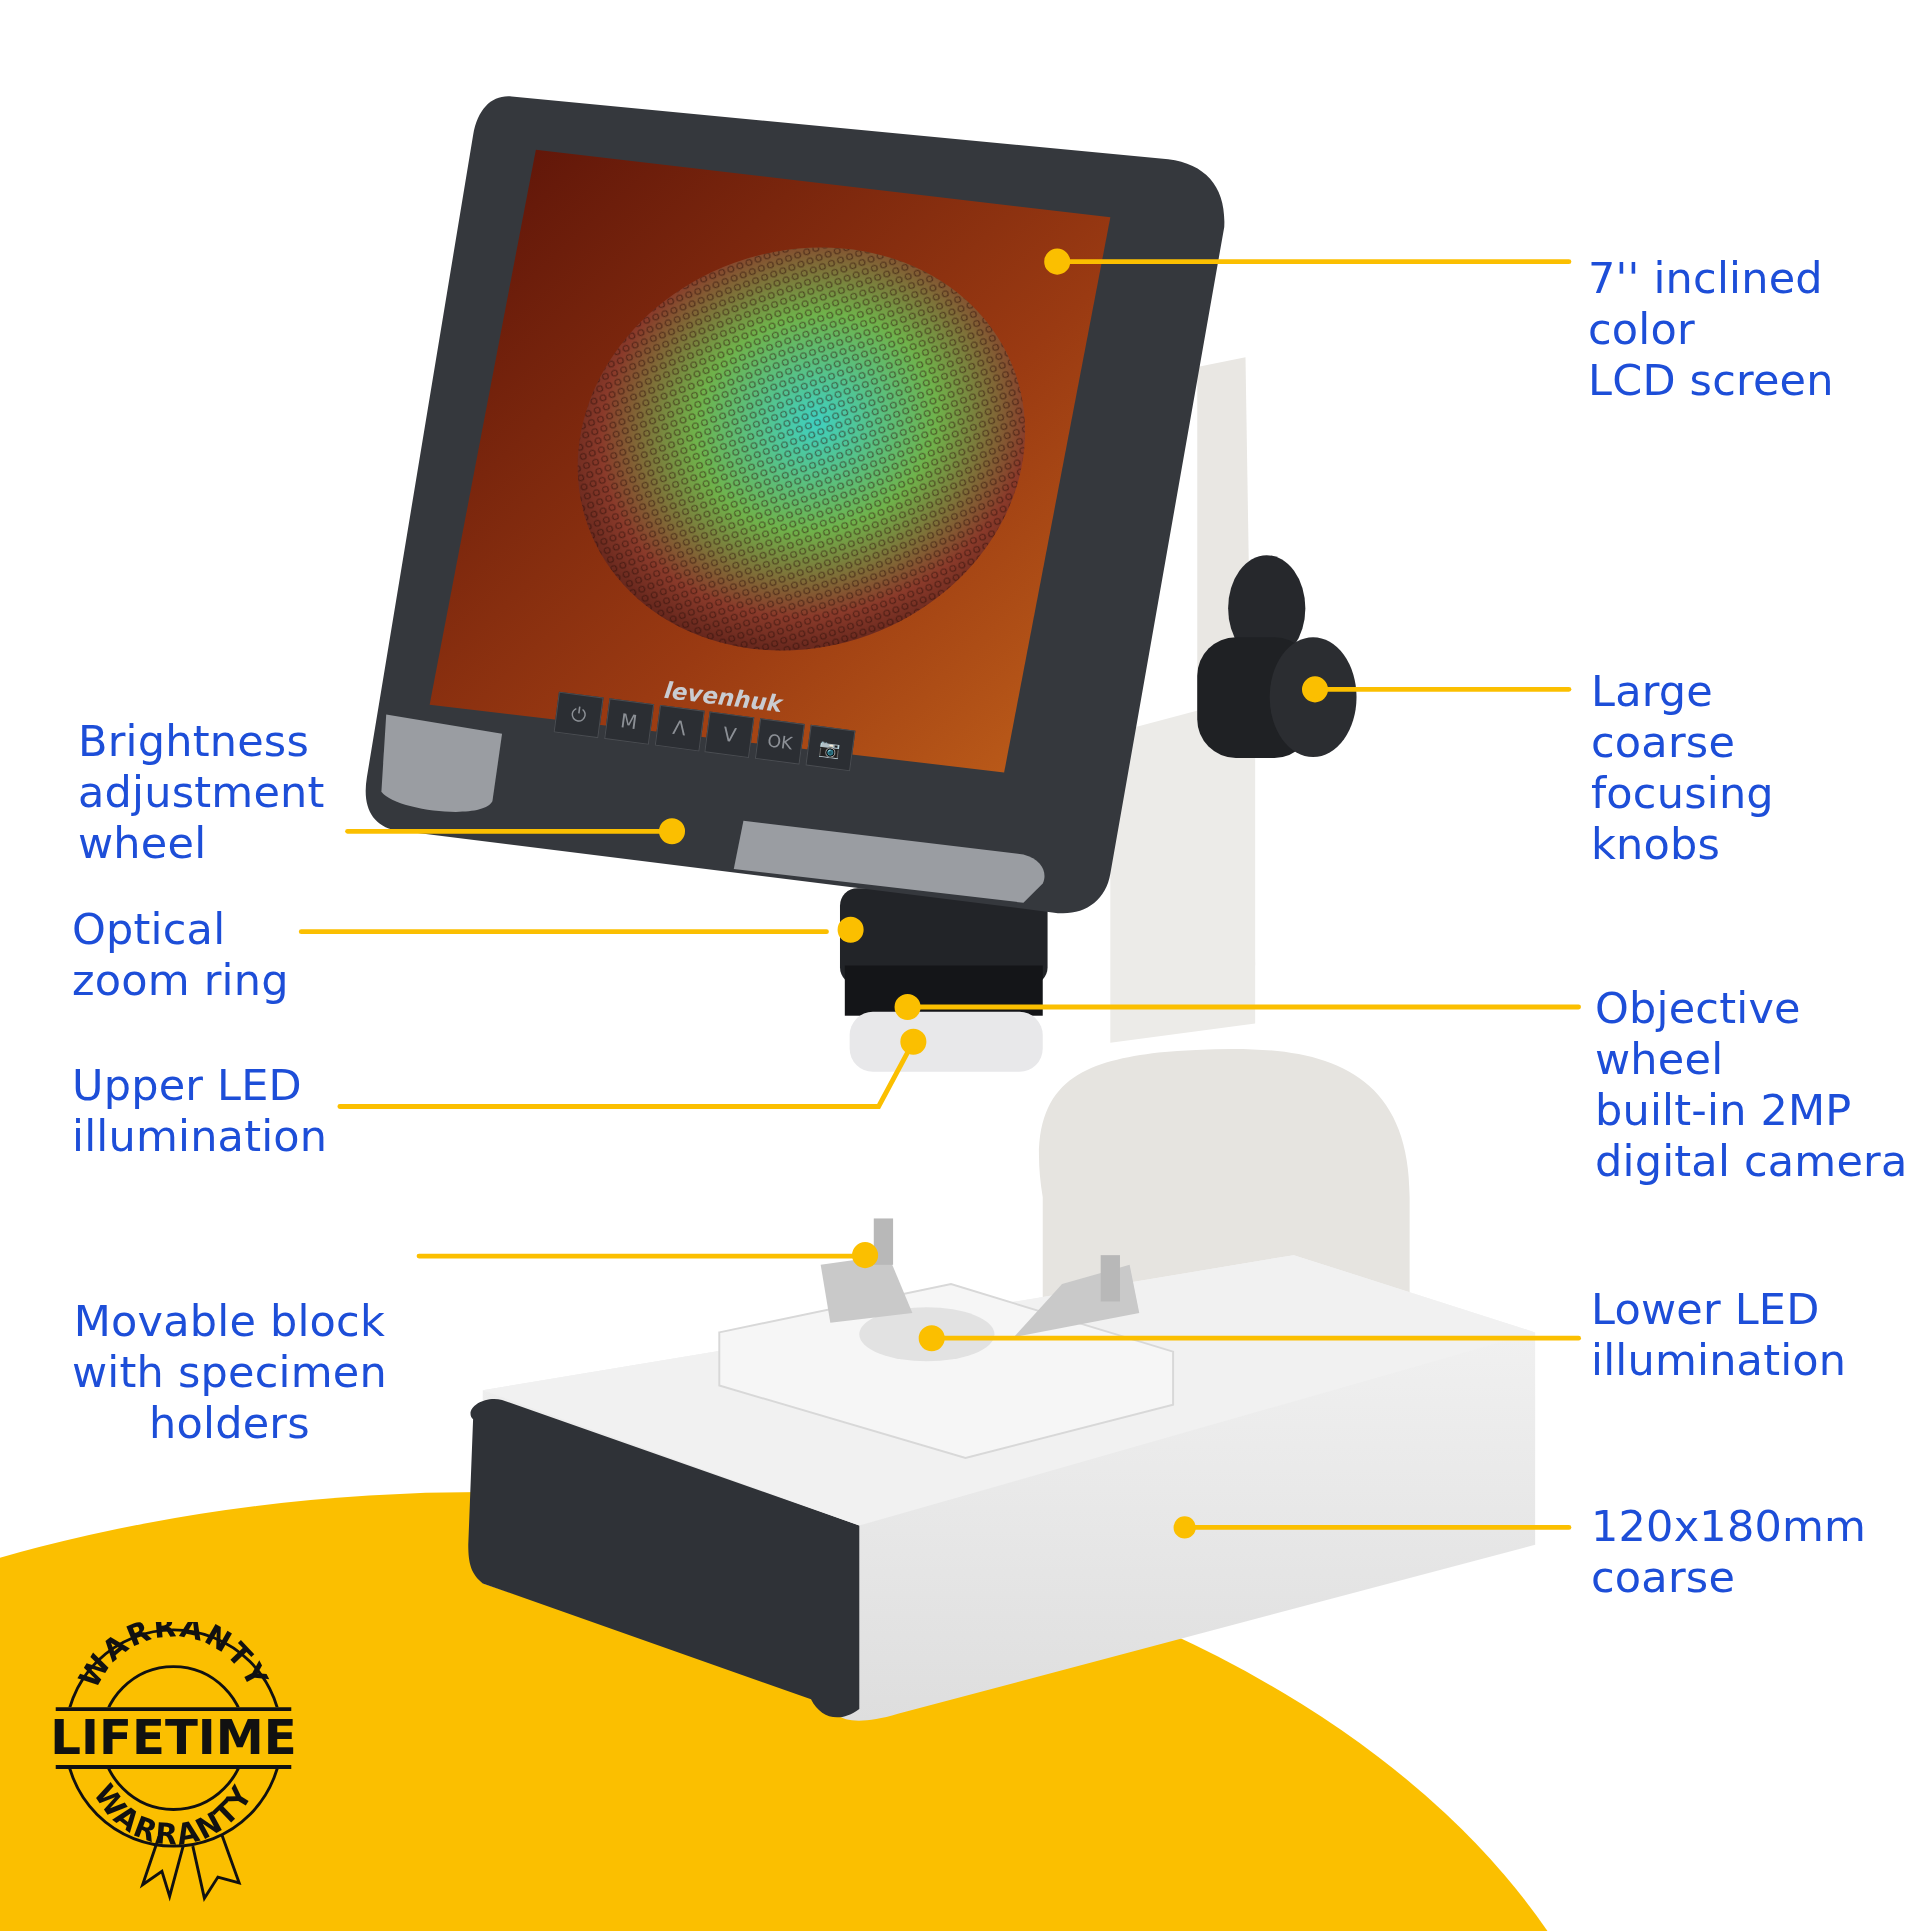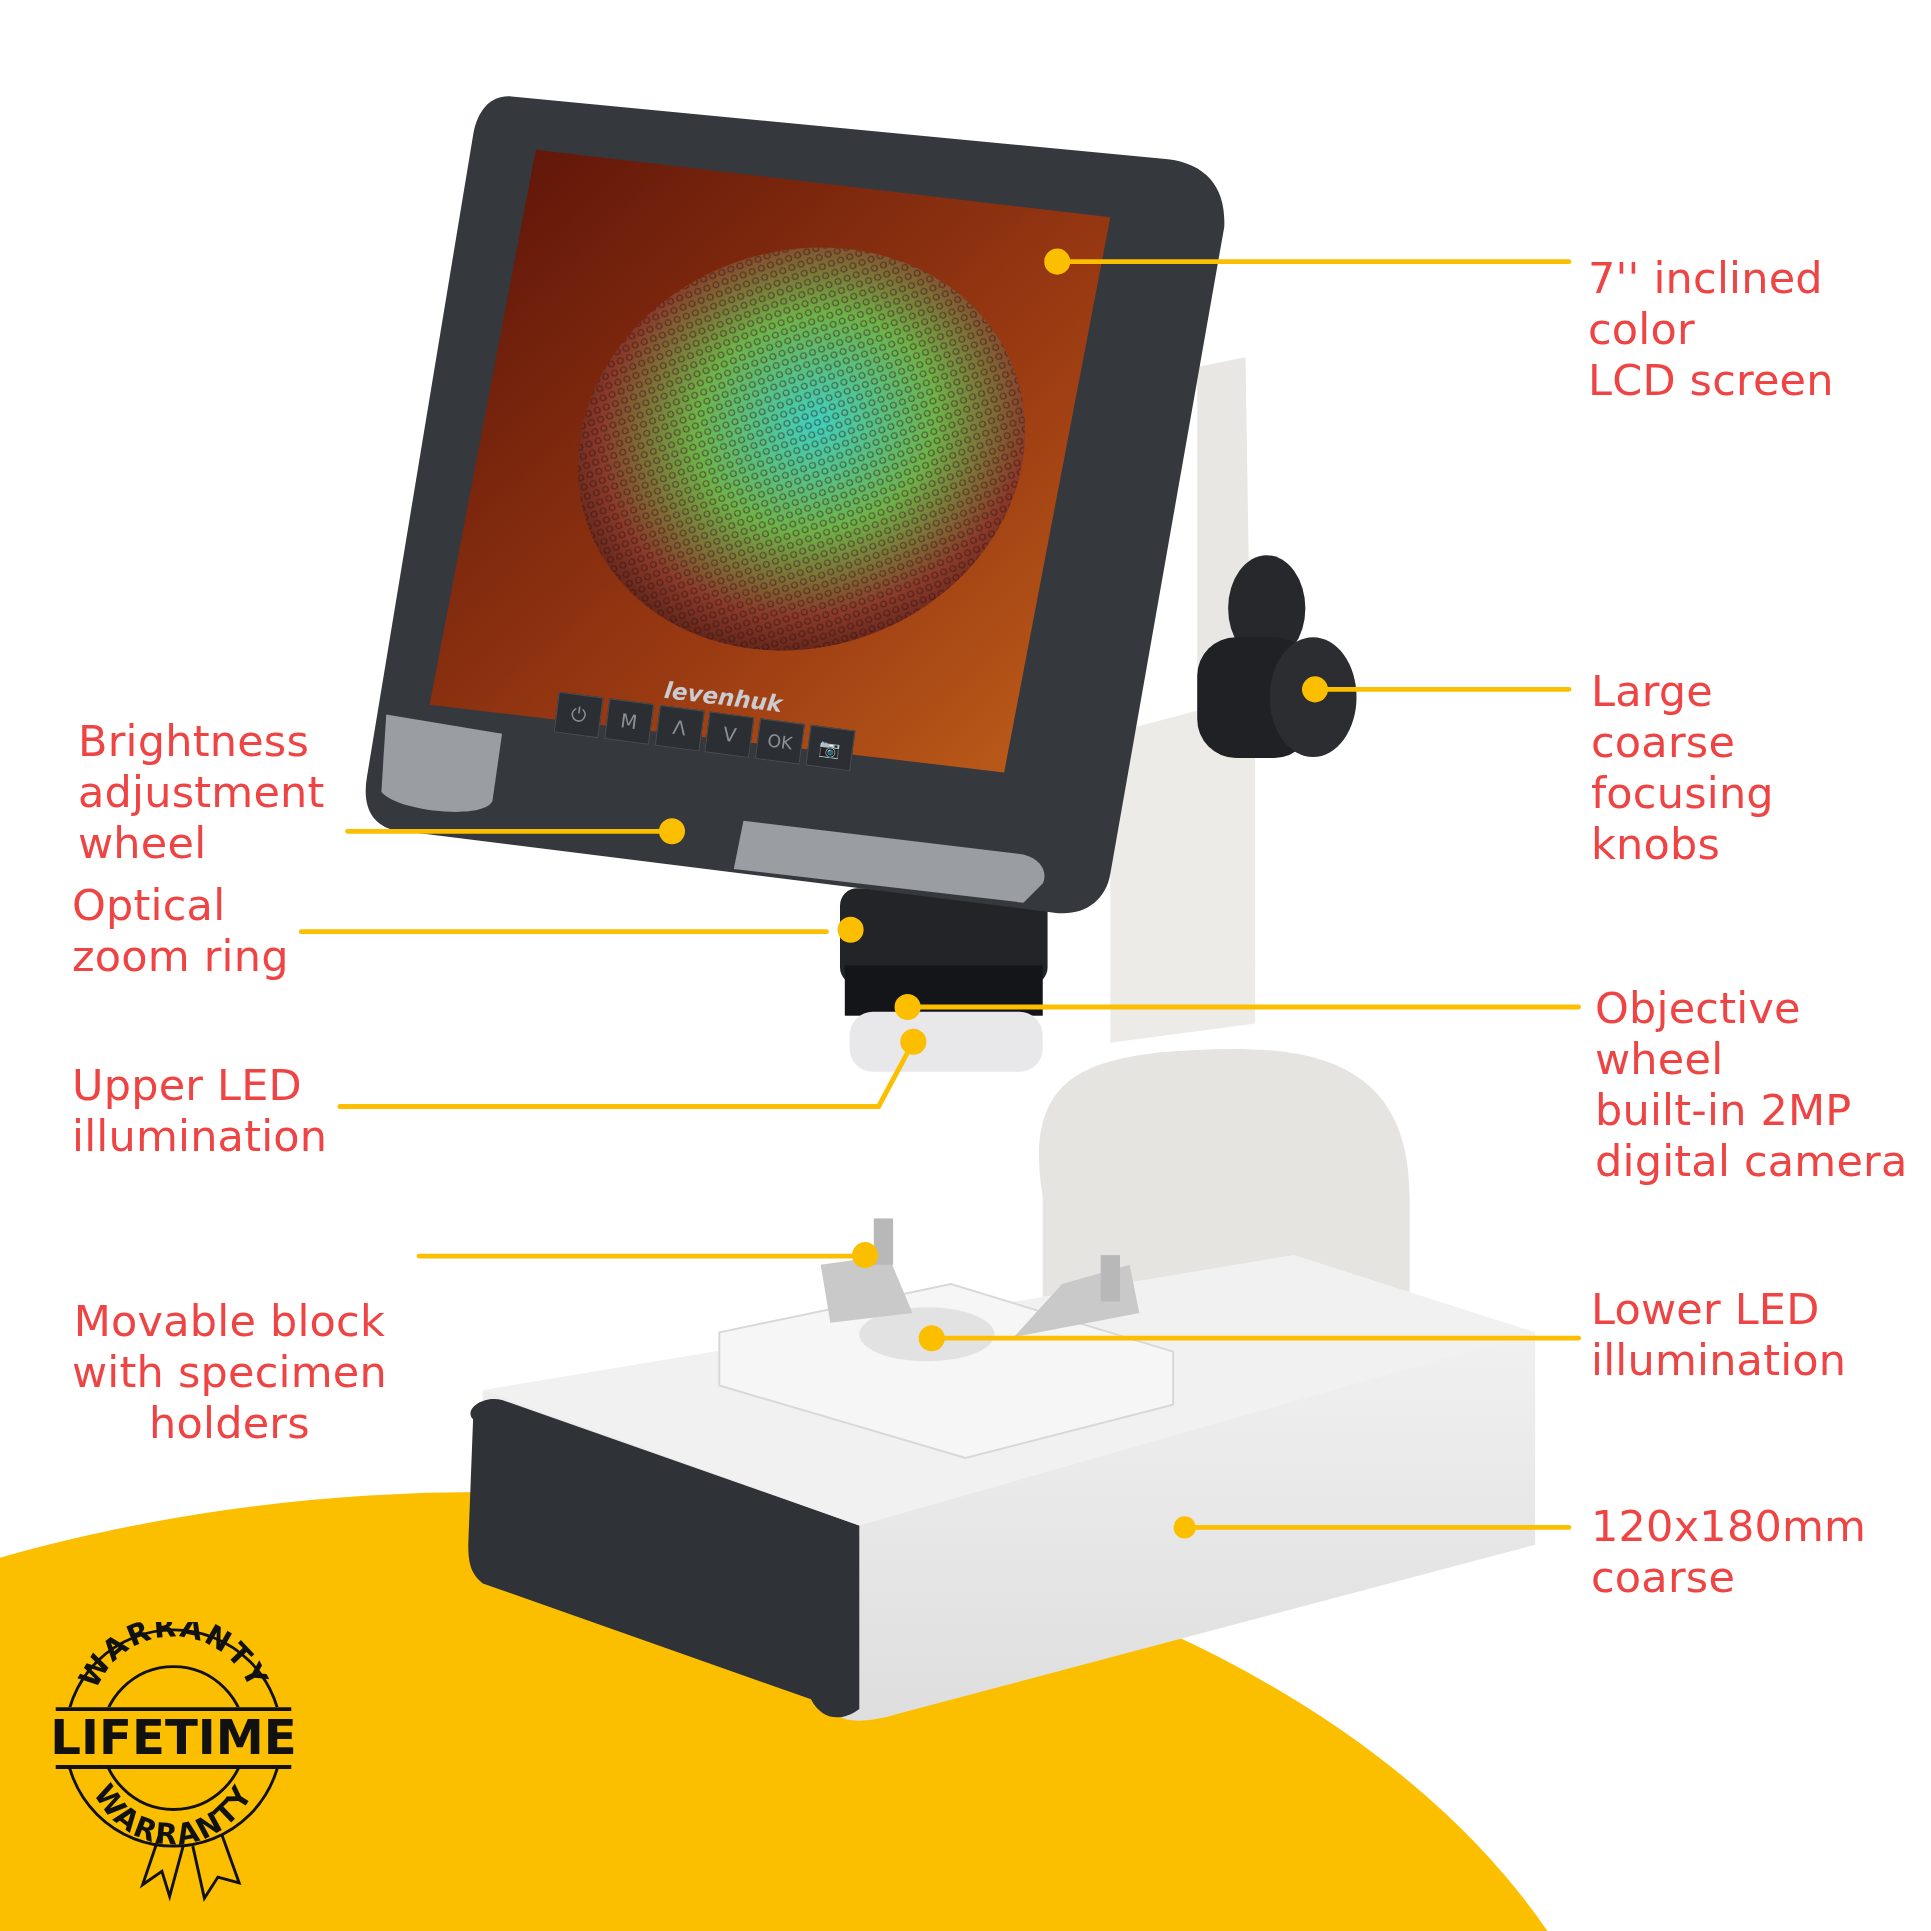--- a/index.html
+++ b/index.html
@@ -6,21 +6,21 @@
   body {
     width:1931px; height:1931px; position:relative; overflow:hidden;
     background:#ffffff;
     font-family:"DejaVu Sans", "Liberation Sans", sans-serif;
   }
   .yellow-blob {
     position:absolute; left:-676px; top:1492px; width:2317px; height:1448px;
     border-radius:50%; background:#fbbf00;
   }
   .label {
-    position:absolute; color:#ef4444; font-size:43px; line-height:51px;
+    position:absolute; color:#1d4ed8; font-size:43px; line-height:51px;
     letter-spacing:0.2px; white-space:pre-line;
   }
   svg.overlay { position:absolute; left:0; top:0; }
   .badge-text { font-family:"DejaVu Sans", sans-serif; font-weight:bold; }
 </style>
 </head>
 <body>
 
 <div class="yellow-blob"></div>
 
@@ -131,21 +131,21 @@
     <polyline points="352,1146 910,1146 947,1077" fill="none"></polyline>
       <circle cx="946" cy="1079" r="11"></circle>
     <line x1="434" y1="1301" x2="892" y2="1301"></line>
       <circle cx="896" cy="1300" r="11"></circle>
   </g>
 </svg>
 
 <div class="label" style="left:72px;top:716px;margin-left:6px;">Brightness
 adjustment
 wheel</div>
-<div class="label" style="left:72px;top:880px;">Optical
+<div class="label" style="left:72px;top:904px;">Optical
 zoom ring</div>
 <div class="label" style="left:72px;top:1060px;">Upper LED
 illumination</div>
 <div class="label" style="left:72px;top:1296px;text-align:center;">Movable block
 with specimen
 holders</div>
 
 <div class="label" style="left:1588px;top:253px;">7'' inclined
 color
 LCD screen</div>

